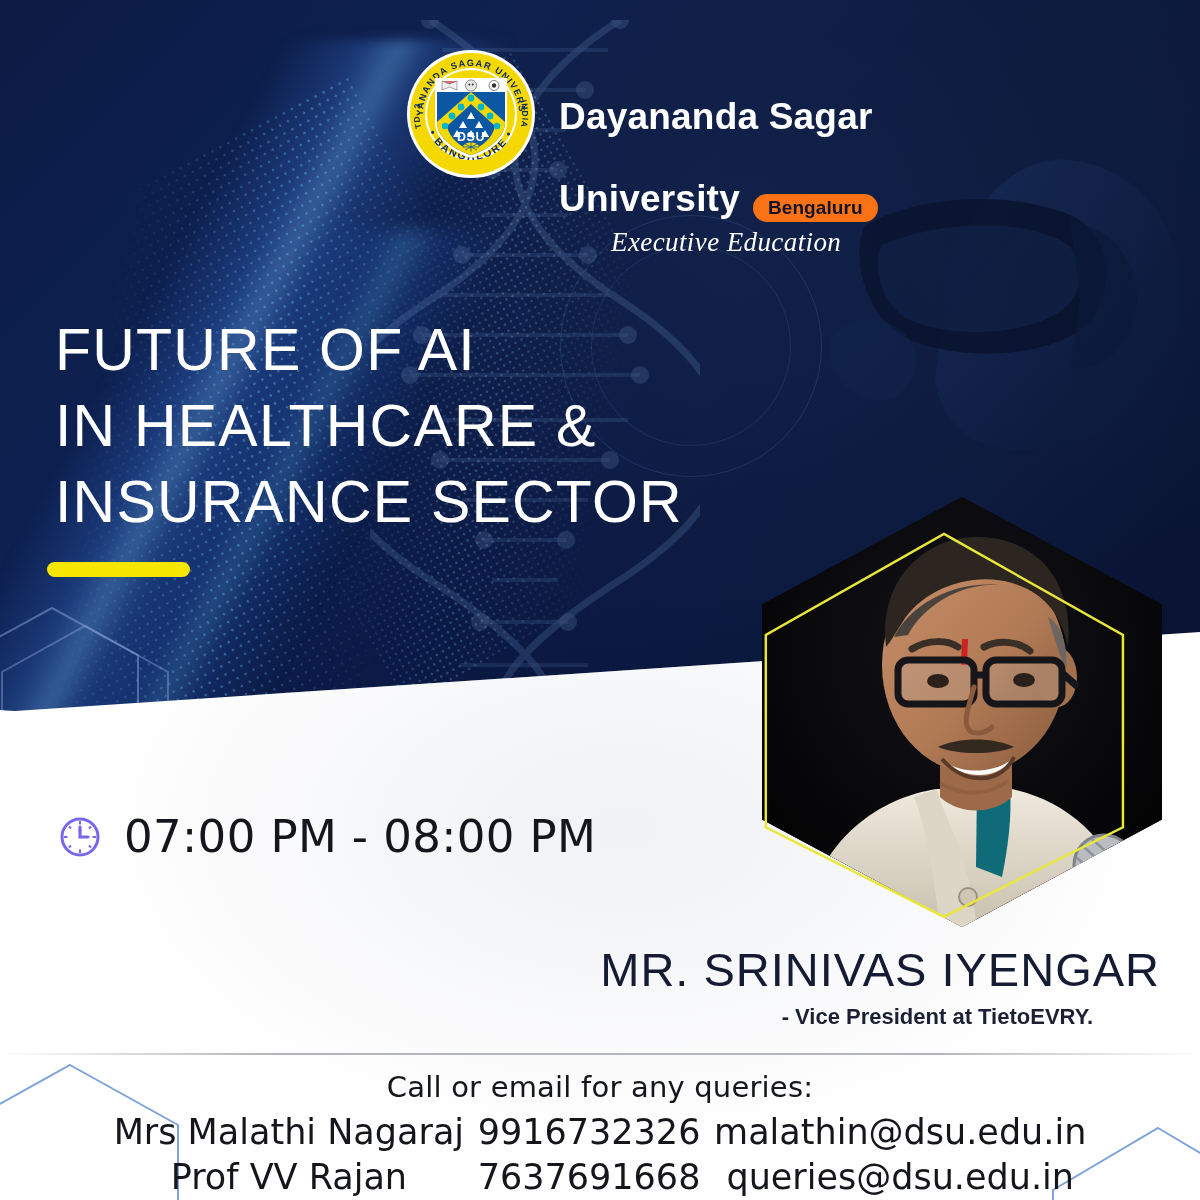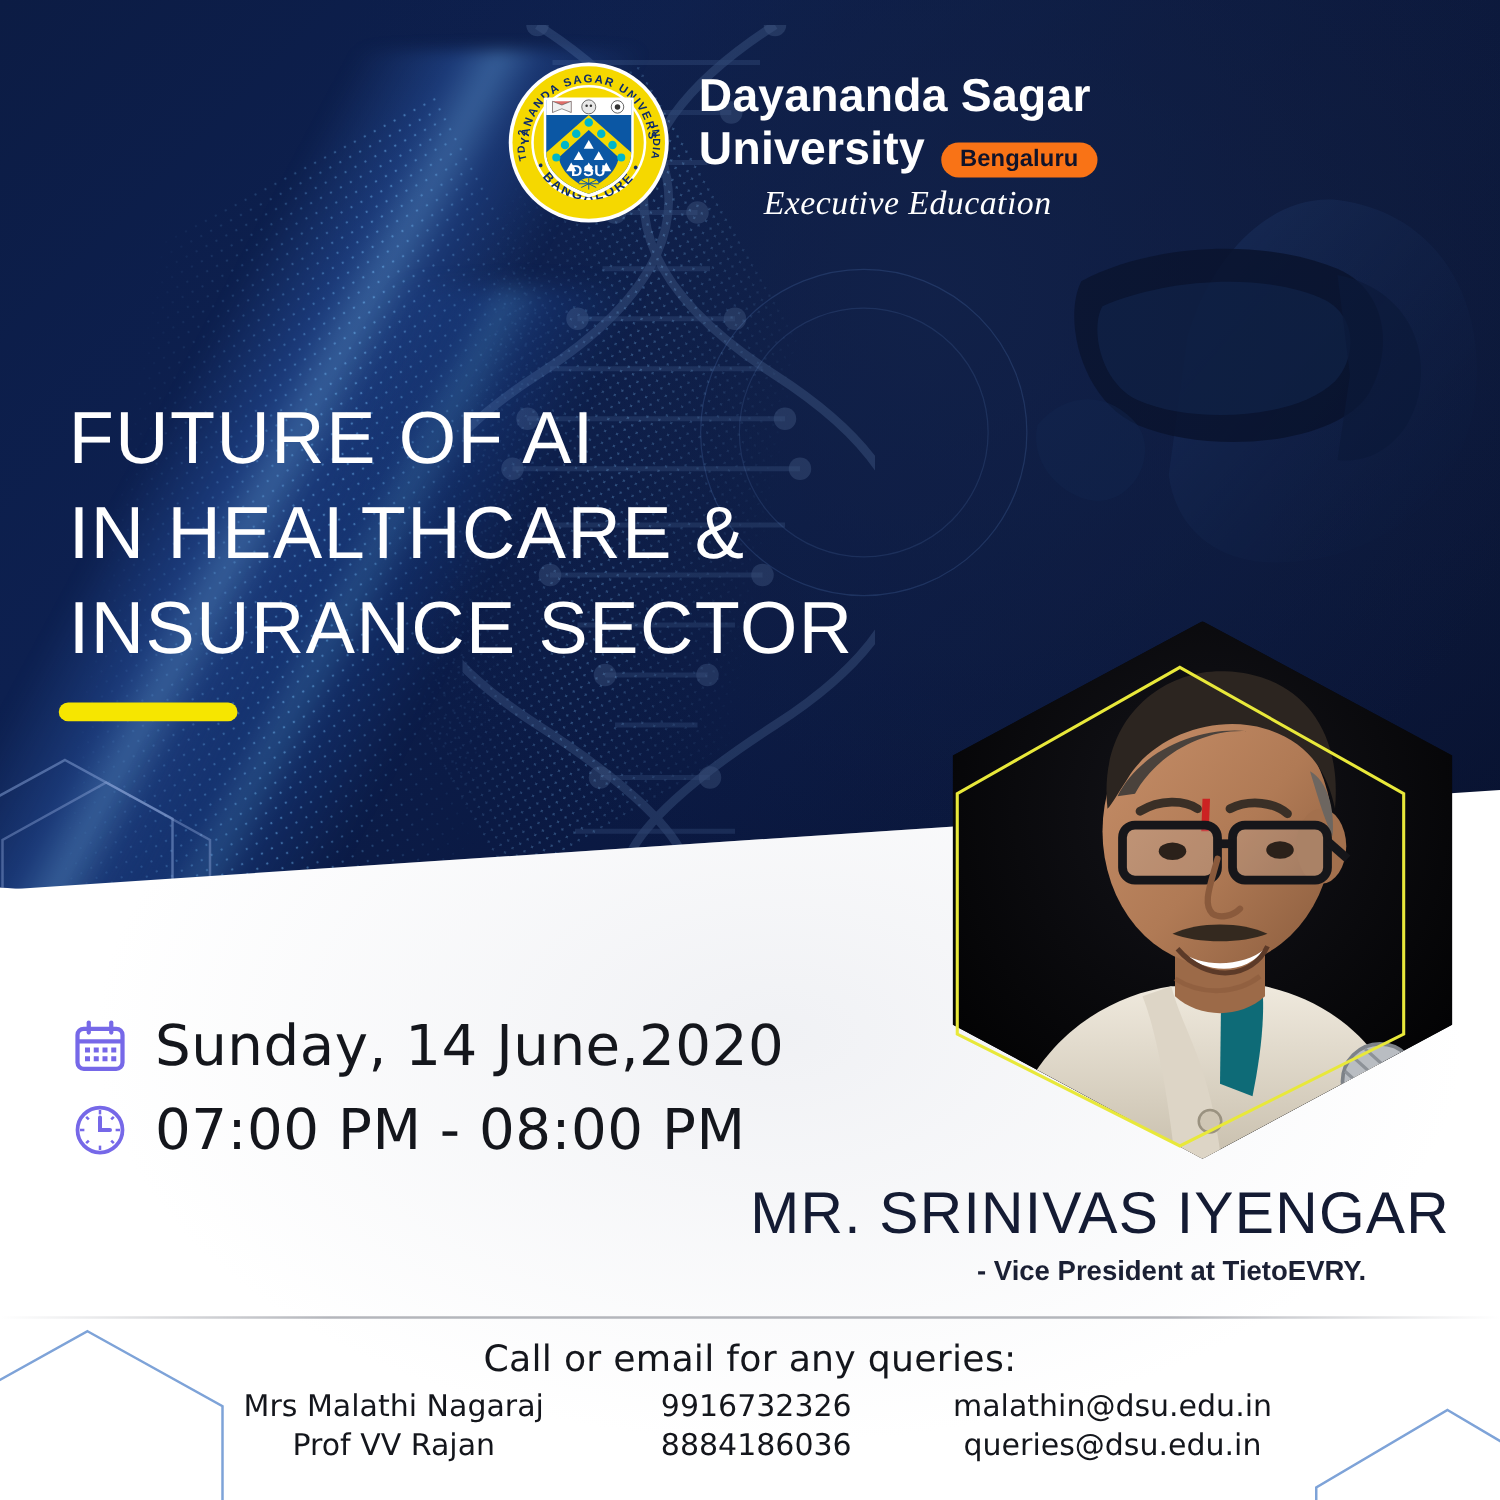--- a/index.html
+++ b/index.html
@@ -66,20 +66,21 @@
   
   .hexline{position:absolute;}
 
   
   .header{position:absolute;left:405px;top:48px;display:flex;align-items:flex-start;gap:22px;}
   .crest{width:132px;height:132px;flex:0 0 132px;position:relative;}
   .brand{padding-top:8px;}
   .brand-l1,.brand-l2{
     color:#ffffff;font-size:37px;font-weight:700;letter-spacing:.2px;line-height:1.13;
     white-space:nowrap;
+    margin-top:40px;
   }
   .brand-l2{display:flex;align-items:flex-end;gap:13px;}
   .badge{
     background:#f97316;color:#10132a;font-size:19px;font-weight:700;
     padding:4px 15px 5px;border-radius:18px;line-height:1;letter-spacing:.1px;
     position:relative;top:2px;
   }
   .tagline{
     color:#ffffff;font-family:"Liberation Serif",serif;font-style:italic;
     font-size:27px;margin-top:7px;letter-spacing:.4px;padding-left:4px;margin-left:48px;
@@ -140,21 +141,21 @@
     font-size:22px;color:#1b2034;font-weight:700;white-space:nowrap;
   }
 
   
   .divider{position:absolute;left:0;top:1053px;width:1200px;height:2px;
     background:linear-gradient(90deg, rgba(190,190,195,0) 0%, rgba(176,178,184,.95) 22%, rgba(176,178,184,.95) 78%, rgba(190,190,195,0) 100%);}
   .footer{position:absolute;left:0;top:1070px;width:1200px;
     font-family:"DejaVu Sans", sans-serif;color:#14161c;}
   .foot-head{text-align:center;font-size:29px;margin-bottom:6px;letter-spacing:.2px;}
   .foot-table{margin:0 auto;border-collapse:collapse;}
-  .foot-table td{font-size:24px;padding:1px 0;line-height:1.22;white-space:nowrap;}
+  .foot-table td{font-size:35px;padding:1px 0;line-height:1.22;white-space:nowrap;}
   .c-name{width:330px;text-align:center;}
   .c-phone{width:250px;text-align:center;}
   .c-mail{width:320px;text-align:center;}
 </style>
 </head>
 <body>
 
 <div id="poster">
 
   <div class="dark-panel">
@@ -386,39 +387,20 @@
       </svg>
     </div>
     <svg class="hex-outline" viewBox="0 0 420 430">
       <polygon points="212,28 400,134 400,336 212,430 25,336 25,134" fill="none" stroke="#e8e83a" stroke-width="2.6"></polygon>
     </svg>
   </div>
 
   <div class="meta">
     <div class="meta-row">
       <svg class="ico" viewBox="0 0 44 44">
-        <rect x="4" y="8" width="36" height="32" rx="5" fill="none" stroke="#7668e8" stroke-width="3.4"></rect>
-        <line x1="4" y1="18" x2="40" y2="18" stroke="#7668e8" stroke-width="3.4"></line>
-        <line x1="13" y1="3" x2="13" y2="11" stroke="#7668e8" stroke-width="3.4" stroke-linecap="round"></line>
-        <line x1="31" y1="3" x2="31" y2="11" stroke="#7668e8" stroke-width="3.4" stroke-linecap="round"></line>
-        <g fill="#7668e8">
-          <rect x="10" y="23" width="4" height="4"></rect>
-            <rect x="17" y="23" width="4" height="4"></rect>
-          <rect x="24" y="23" width="4" height="4"></rect>
-            <rect x="31" y="23" width="4" height="4"></rect>
-          <rect x="10" y="30" width="4" height="4"></rect>
-            <rect x="17" y="30" width="4" height="4"></rect>
-          <rect x="24" y="30" width="4" height="4"></rect>
-            <rect x="31" y="30" width="4" height="4"></rect>
-        </g>
-      </svg>
-      <span class="txt">Sunday, 14 June,2020</span>
-    </div>
-    <div class="meta-row">
-      <svg class="ico" viewBox="0 0 44 44">
         <circle cx="22" cy="22" r="18" fill="none" stroke="#7668e8" stroke-width="3"></circle>
         <path d="M22 12 L22 22 L30 22" fill="none" stroke="#7668e8" stroke-width="3.2" stroke-linecap="round"></path>
         <g fill="#7668e8">
           <rect x="21" y="6" width="2" height="3.5"></rect>
             <rect x="21" y="34.5" width="2" height="3.5"></rect>
           <rect x="6" y="21" width="3.5" height="2"></rect>
             <rect x="34.5" y="21" width="3.5" height="2"></rect>
           <rect x="11" y="11" width="2" height="3" transform="rotate(-45 12 12.5)"></rect>
           <rect x="31" y="30" width="2" height="3" transform="rotate(-45 32 31.5)"></rect>
           <rect x="31" y="11" width="2" height="3" transform="rotate(45 32 12.5)"></rect>
@@ -444,20 +426,20 @@
     <div class="foot-head">Call or email for any queries:</div>
     <table class="foot-table">
       <tbody>
         <tr>
           <td class="c-name">Mrs Malathi Nagaraj</td>
           <td class="c-phone">9916732326</td>
           <td class="c-mail">malathin@dsu.edu.in</td>
         </tr>
         <tr>
           <td class="c-name">Prof VV Rajan</td>
-          <td class="c-phone">8884186036</td>
+          <td class="c-phone">7637691668</td>
           <td class="c-mail">queries@dsu.edu.in</td>
         </tr>
       </tbody>
     </table>
   </div>
 
 </div>
 
 </body></html>

